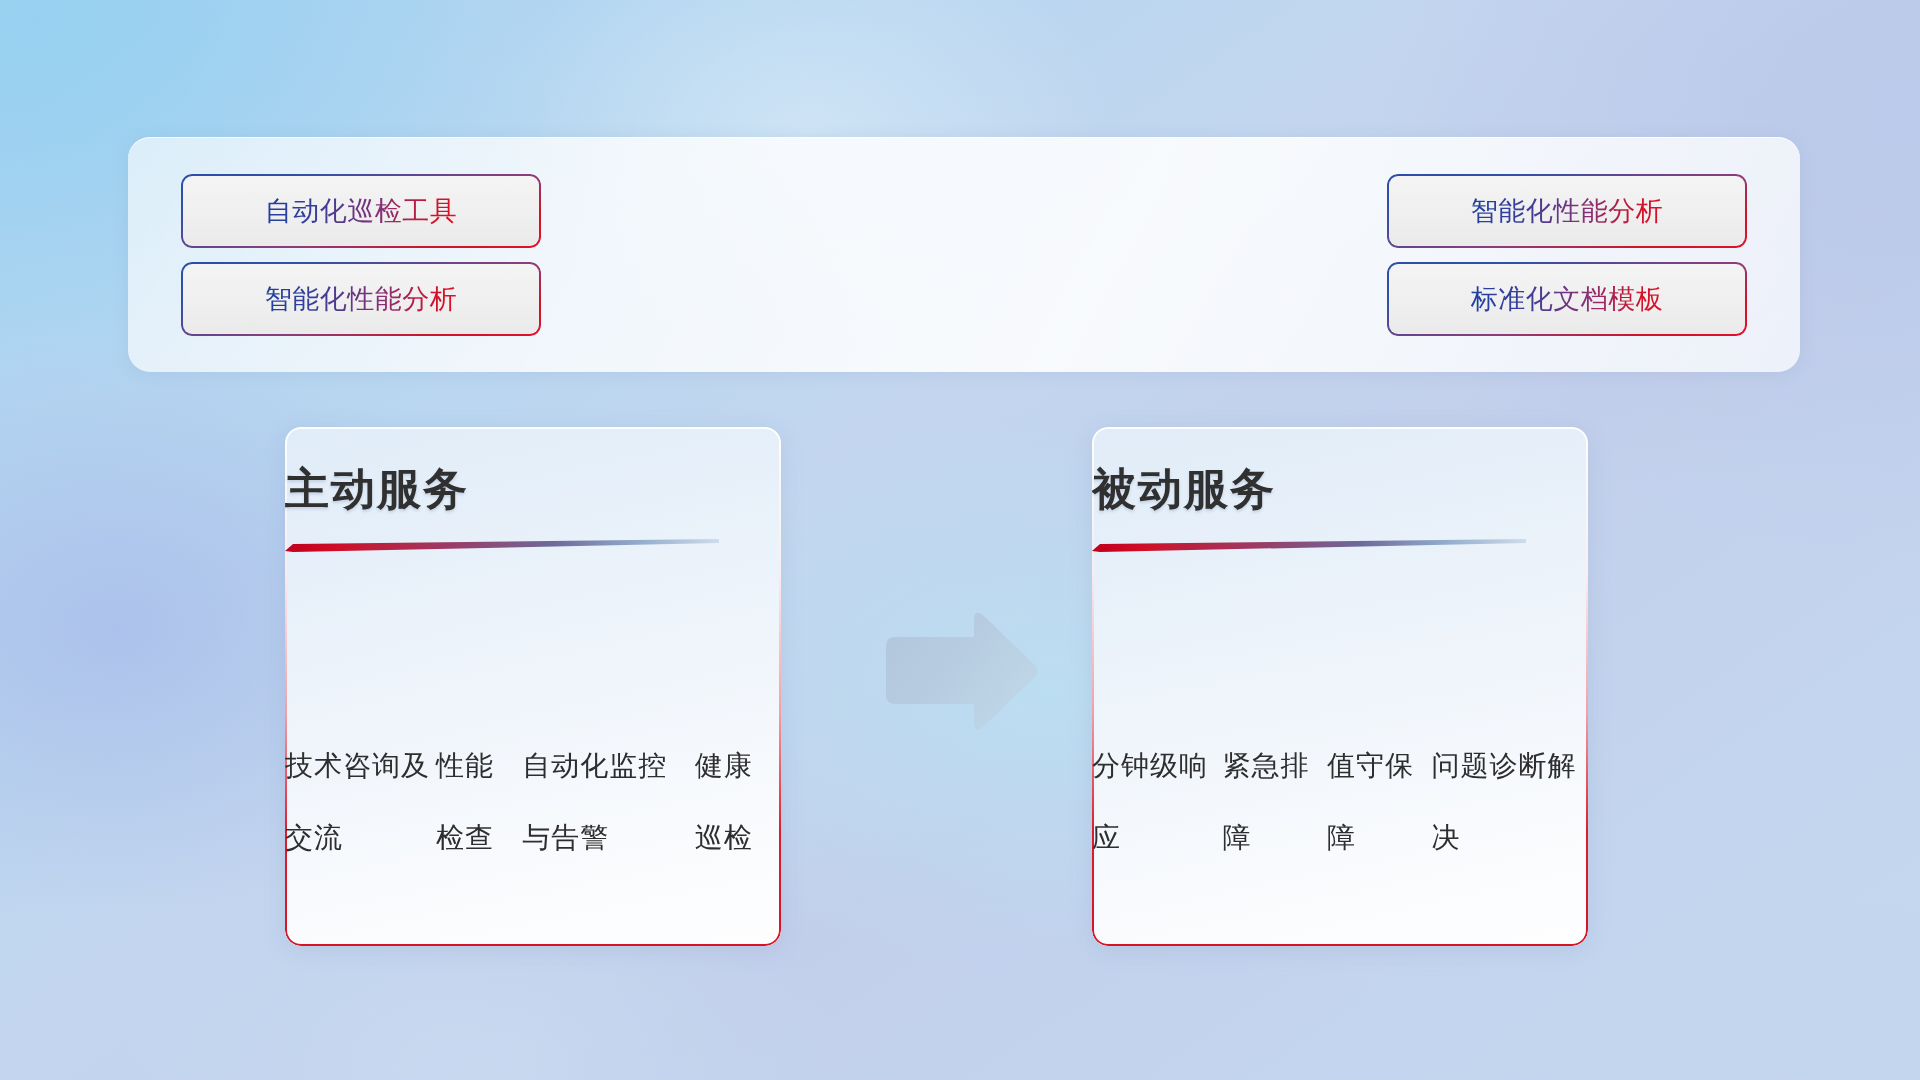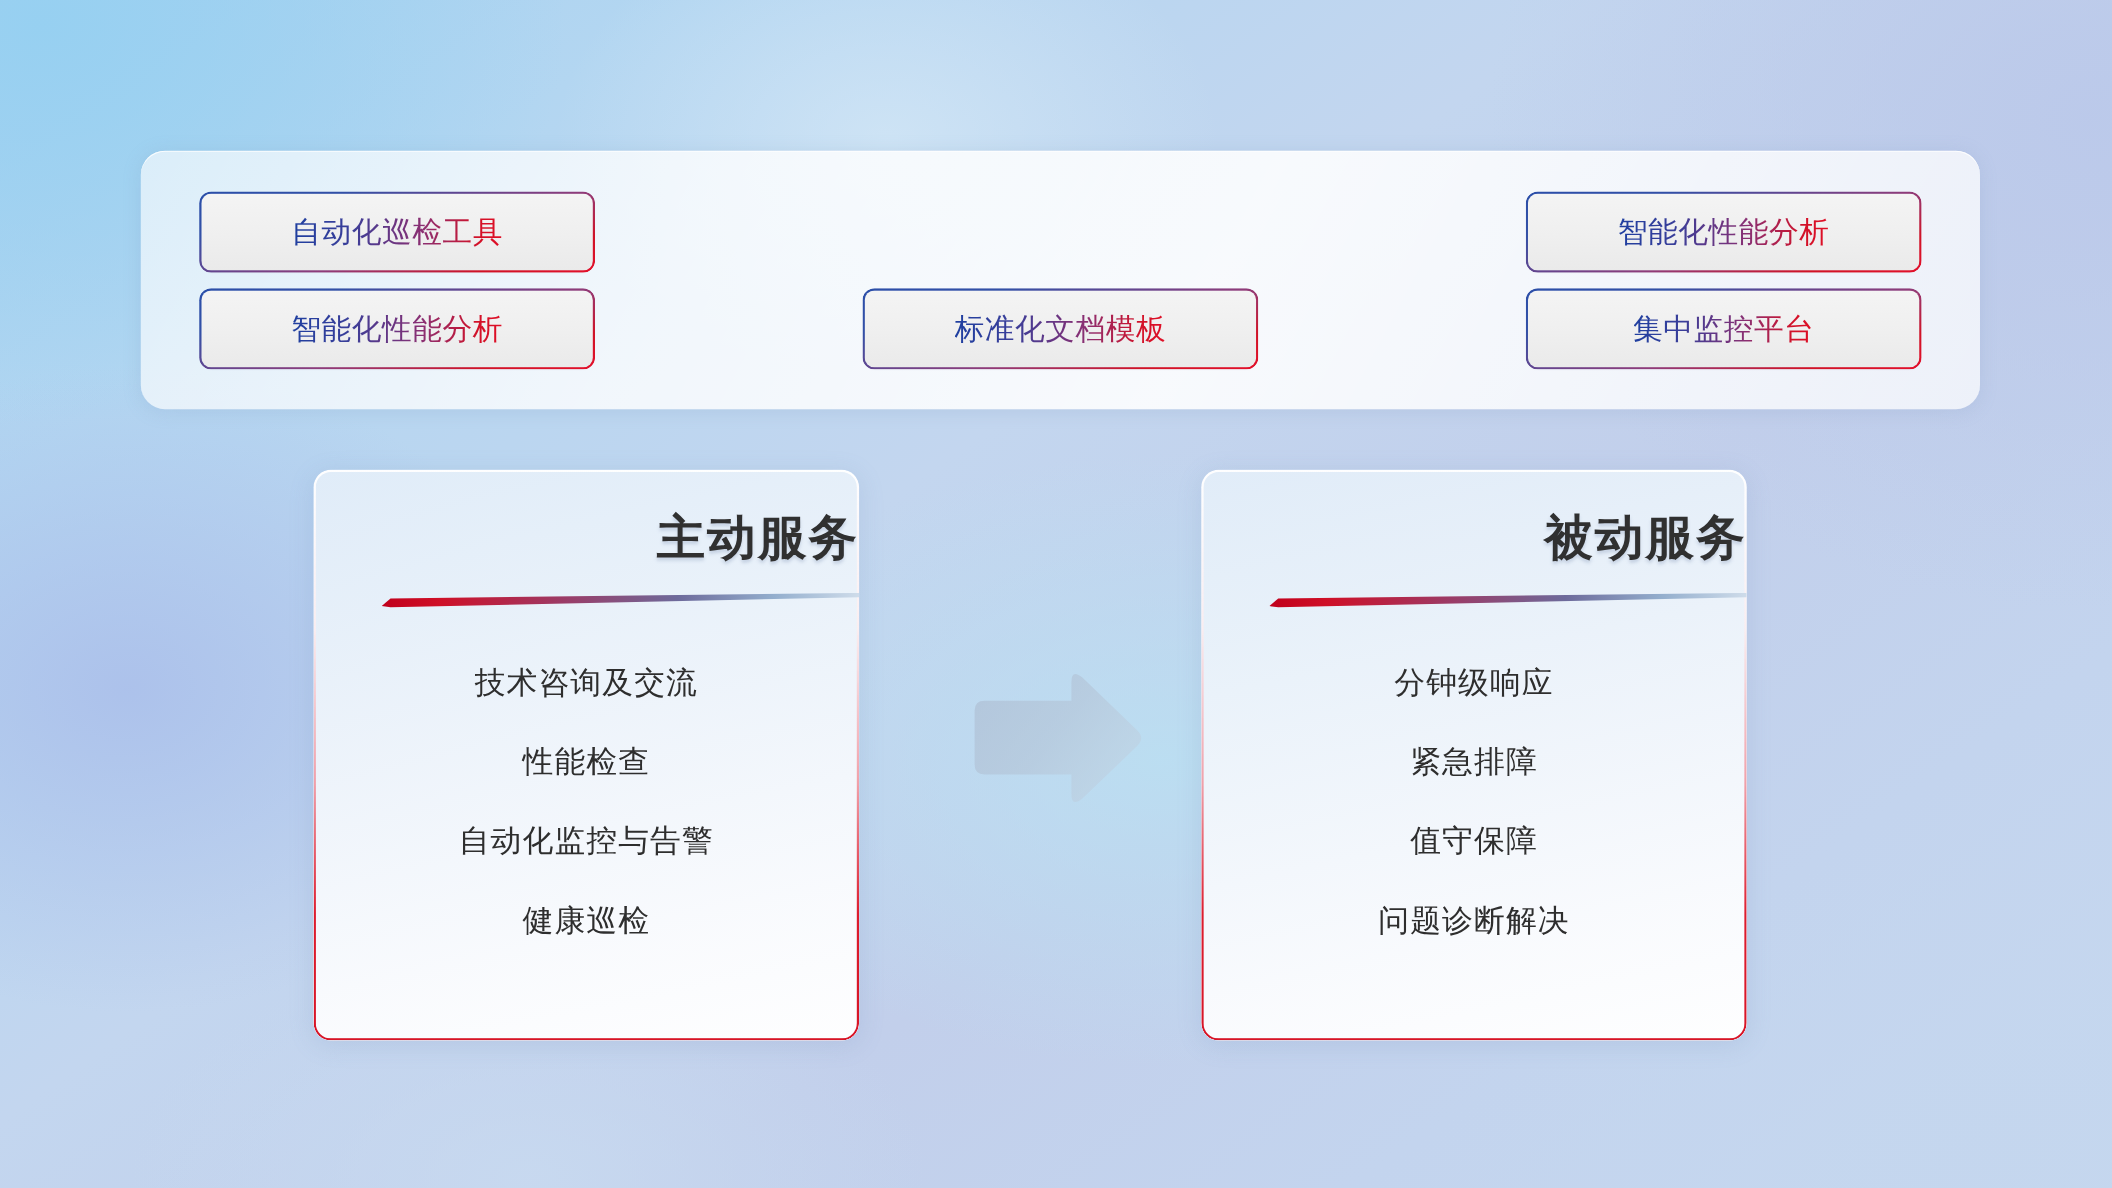--- a/index.html
+++ b/index.html
@@ -74,29 +74,29 @@
     content:""; position:absolute; inset:0; border-radius:16px; padding:2px;
     background:
       linear-gradient(180deg, rgba(255,255,255,.95) 0%, rgba(252,236,238,.85) 28%, rgba(240,150,160,.9) 55%, rgba(221,28,46,1) 78%, rgba(215,20,38,1) 100%);
     -webkit-mask:linear-gradient(#000 0 0) content-box, linear-gradient(#000 0 0);
     -webkit-mask-composite:xor; mask-composite:exclude;
     pointer-events:none;
   }
   #card-active{ left:285px; }
   #card-passive{ left:1092px; }
 
-  .card-inner{ position:relative; z-index:2; height:100%; display:flex; flex-direction:column; align-items:flex-end; }
+  .card-inner{ position:relative; z-index:2; height:100%; display:flex; flex-direction:column; align-items:flex-start; }
   .card-title{
     margin-top:33px; font-size:44px; font-weight:700; color:#303030;
     letter-spacing:2px; text-shadow:0 2px 3px rgba(120,140,175,.30);
   }
   .card-divider{ margin-top:20px; width:434px; height:14px; }
   .card-items{
     margin-top:20px; width:100%; flex:1;
-    display:flex; flex-direction:column; align-items:center; justify-content:flex-start;
+    display:flex; align-items:center; justify-content:flex-start;
     padding-top:12px; gap:0;
   }
   .card-item{
     height:72px; line-height:72px; font-size:28px; color:#2e2e2e; letter-spacing:1px;
   }
 </style>
 </head>
 <body>
 
 <div id="bg">
@@ -120,23 +120,20 @@
       <span class="pill-label">智能化性能分析</span>
     </div>
   </div>
 
   <div class="pill-row">
     <div class="pill">
       <span class="pill-label">智能化性能分析</span>
     </div>
     <div class="pill">
       <span class="pill-label">标准化文档模板</span>
-    </div>
-    <div class="pill">
-      <span class="pill-label">集中监控平台</span>
     </div>
   </div>
 
 </div>
 
 <svg id="flow-arrow" viewBox="0 0 166 126">
   <defs>
     <linearGradient id="arrowGrad" x1="0" y1="0" x2="1" y2="0.6">
       <stop offset="0%" stop-color="#aebfd4" stop-opacity="0.72"></stop>
       <stop offset="55%" stop-color="#b4c5d8" stop-opacity="0.66"></stop>

